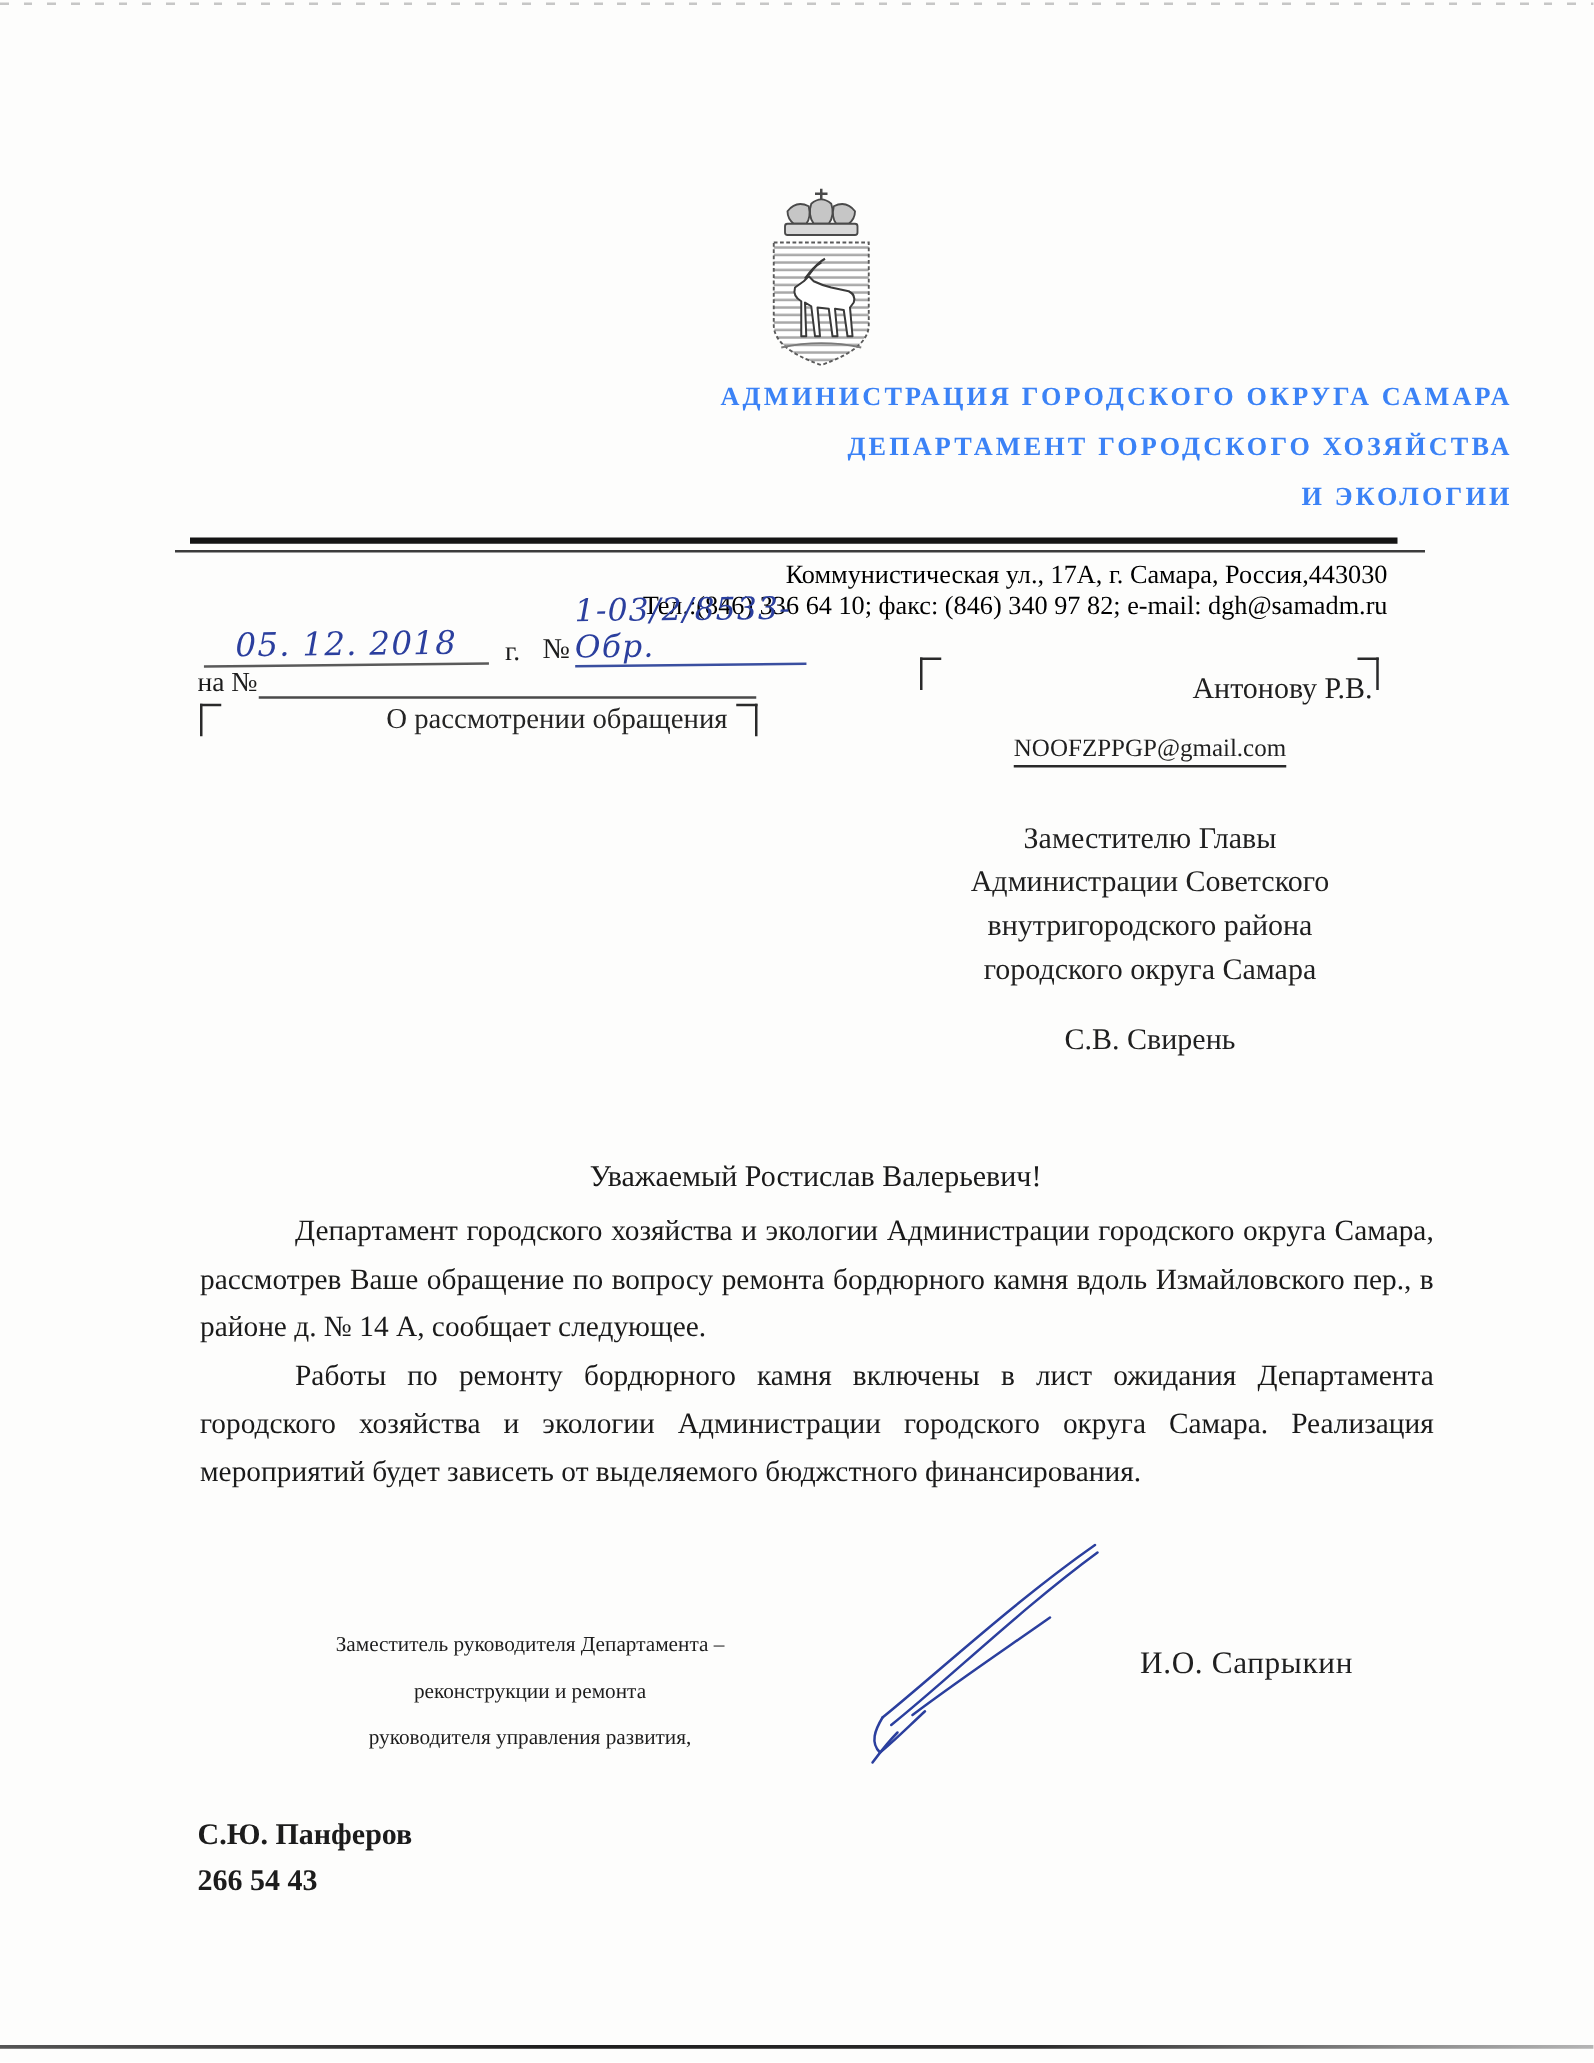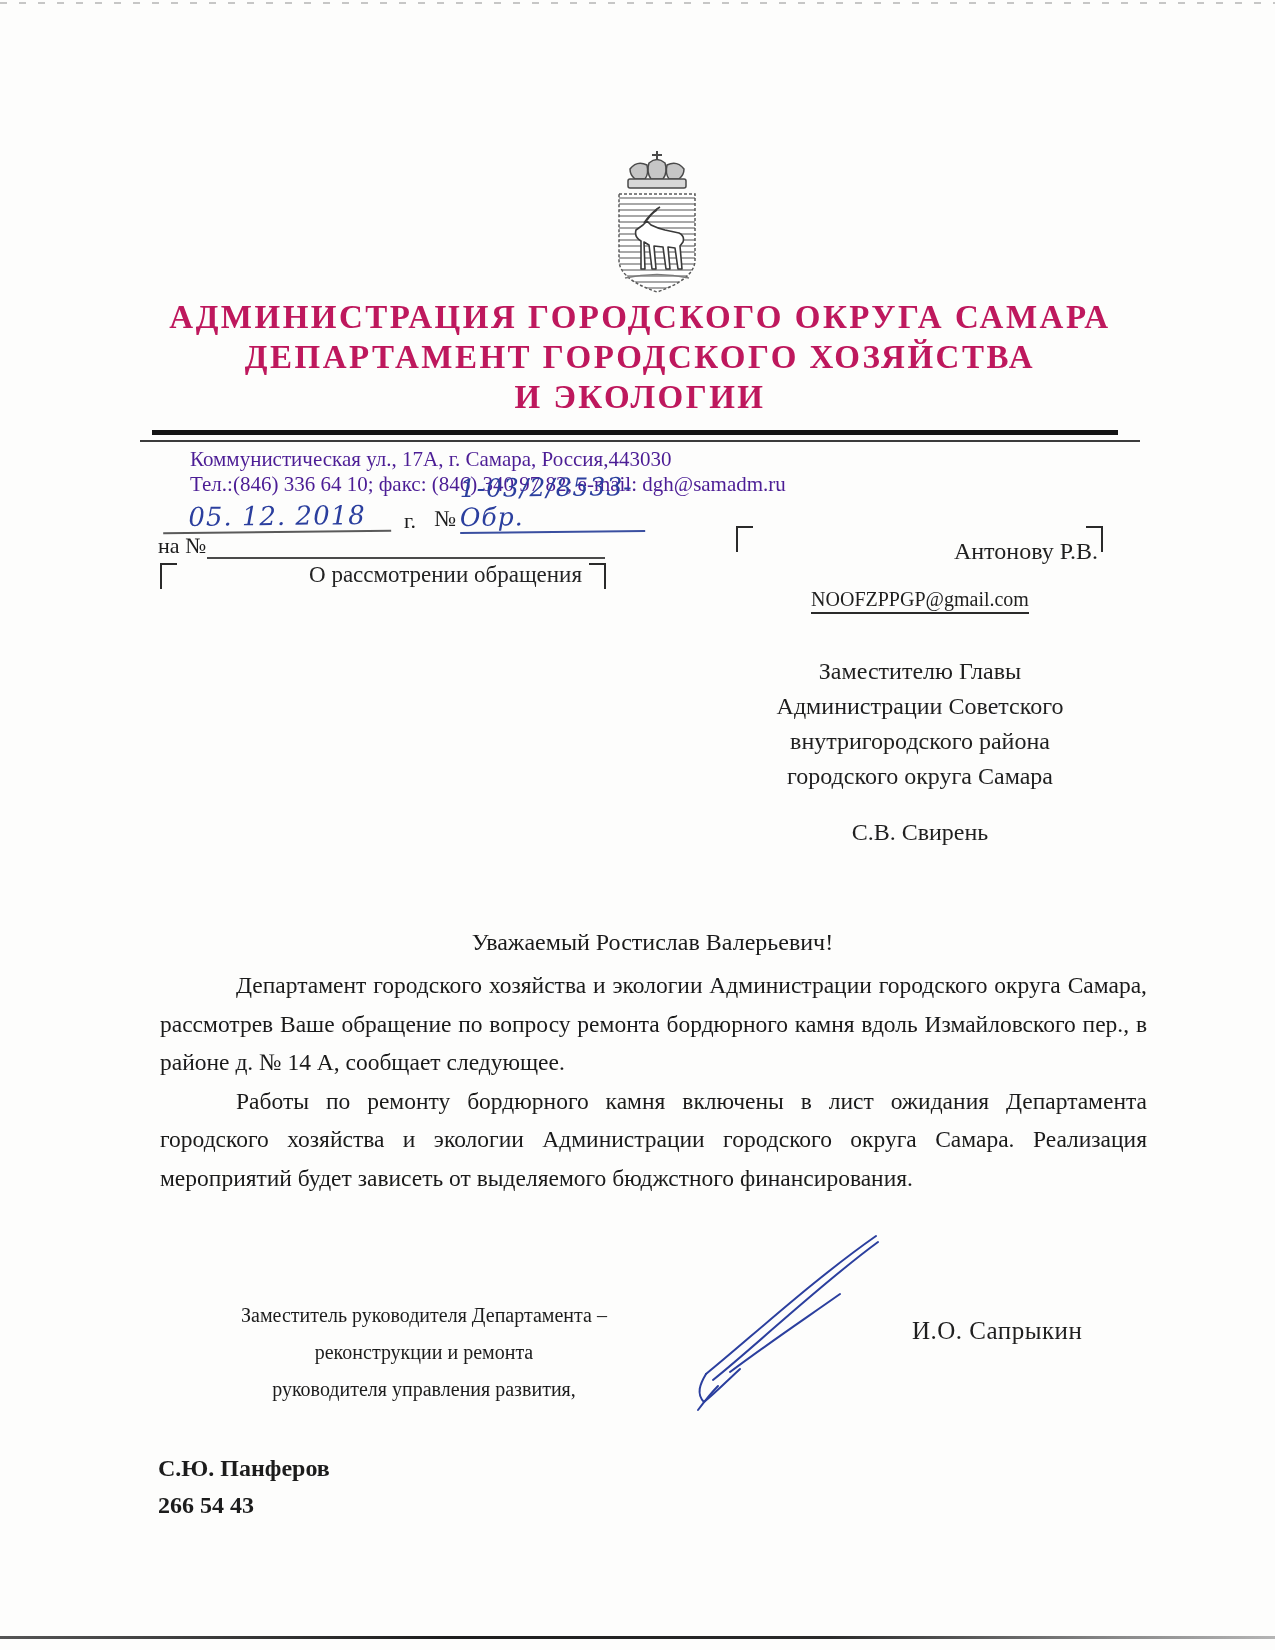--- a/index.html
+++ b/index.html
@@ -11,28 +11,28 @@
   .scan-line-top {
     position:absolute; top:2px; left:0; width:100%; height:2px; opacity:.55;
     background:repeating-linear-gradient(90deg,#9a9a9a 0 7px,transparent 7px 19px);
   }
   .scan-line-bottom {
     position:absolute; top:1636px; left:0; width:100%; height:3px;
     background:linear-gradient(90deg,#555 0%,#1d1d1d 35%,#2a2a2a 65%,#8a8a8a 88%,#b5b5b5 100%);
   }
   .emblem { position:absolute; left:595px; top:148px; width:124px; height:150px; }
   .org-name {
-    position:absolute; left:70px; top:297px; width:1140px; text-align:center;
-    font-weight:bold; font-size:33px; line-height:40px; letter-spacing:2.5px; color:#be185d;
+    position:absolute; left:70px; top:297px; width:1140px; text-align:right;
+    font-weight:bold; font-size:21px; line-height:40px; letter-spacing:2.5px; color:#3b82f6;
   }
   .rule-thick { position:absolute; left:152px; top:430px; width:966px; height:5px; background:#141414; }
   .rule-thin  { position:absolute; left:140px; top:440px; width:1000px; height:2px; background:#3c3c3c; }
   .org-address {
-    position:absolute; left:190px; top:447px; width:920px; text-align:left;
-    font-size:21px; line-height:25px; color:#4c1d95;
+    position:absolute; left:190px; top:447px; width:920px; text-align:right;
+    font-size:21px; line-height:25px; color:#000000;
   }
   .hand { font-style:italic; color:#2b3f9e; letter-spacing:1px; font-family:"DejaVu Serif",serif; }
   .write-line { position:absolute; height:32px; display:flex; align-items:flex-end; justify-content:center; }
   .date-line   { left:163px; top:499px; width:228px; border-bottom:2px solid #5a5a5a; font-size:26px; transform:rotate(-0.6deg); }
   .num-line    { left:460px; top:499px; width:185px; border-bottom:2px solid #3a4fa0; font-size:25px; transform:rotate(-0.6deg); }
   .date-suffix { position:absolute; left:404px; top:508px; font-size:22px; }
   .num-label   { position:absolute; left:434px; top:506px; font-size:23px; }
   .reply-label { position:absolute; left:158px; top:533px; font-size:22px; }
   .reply-line  { position:absolute; left:207px; top:557px; width:398px; height:2px; background:#4a4a4a; }
   .corner { position:absolute; width:15px; height:24px; }
@@ -49,21 +49,21 @@
   .addressee .pos { line-height:35px; }
   .addressee .copyname { margin-top:25px; }
   .salutation { position:absolute; left:160px; top:929px; width:985px; text-align:center; font-size:24px; color:#1a1a1a; }
   .body-text {
     position:absolute; left:160px; top:966px; width:987px;
     font-size:23.5px; line-height:38.5px; text-align:justify; color:#1a1a1a;
   }
   .body-text p { margin:0; text-indent:76px; }
   .signoff-pos {
     position:absolute; left:158px; top:1297px; width:532px; text-align:center;
-    font-size:20px; line-height:37px; color:#1c1c1c;
+    font-size:17px; line-height:37px; color:#1c1c1c;
   }
   .signature-svg { position:absolute; left:688px; top:1222px; width:205px; height:195px; }
   .signer-name { position:absolute; left:912px; top:1317px; font-size:25px; color:#1f1f1f; letter-spacing:.5px; }
   .executor { position:absolute; left:158px; top:1450px; font-size:24px; line-height:37px; color:#1c1c1c;font-weight:bold; }
 </style>
 </head>
 <body>
 
 <div class="page">
 

